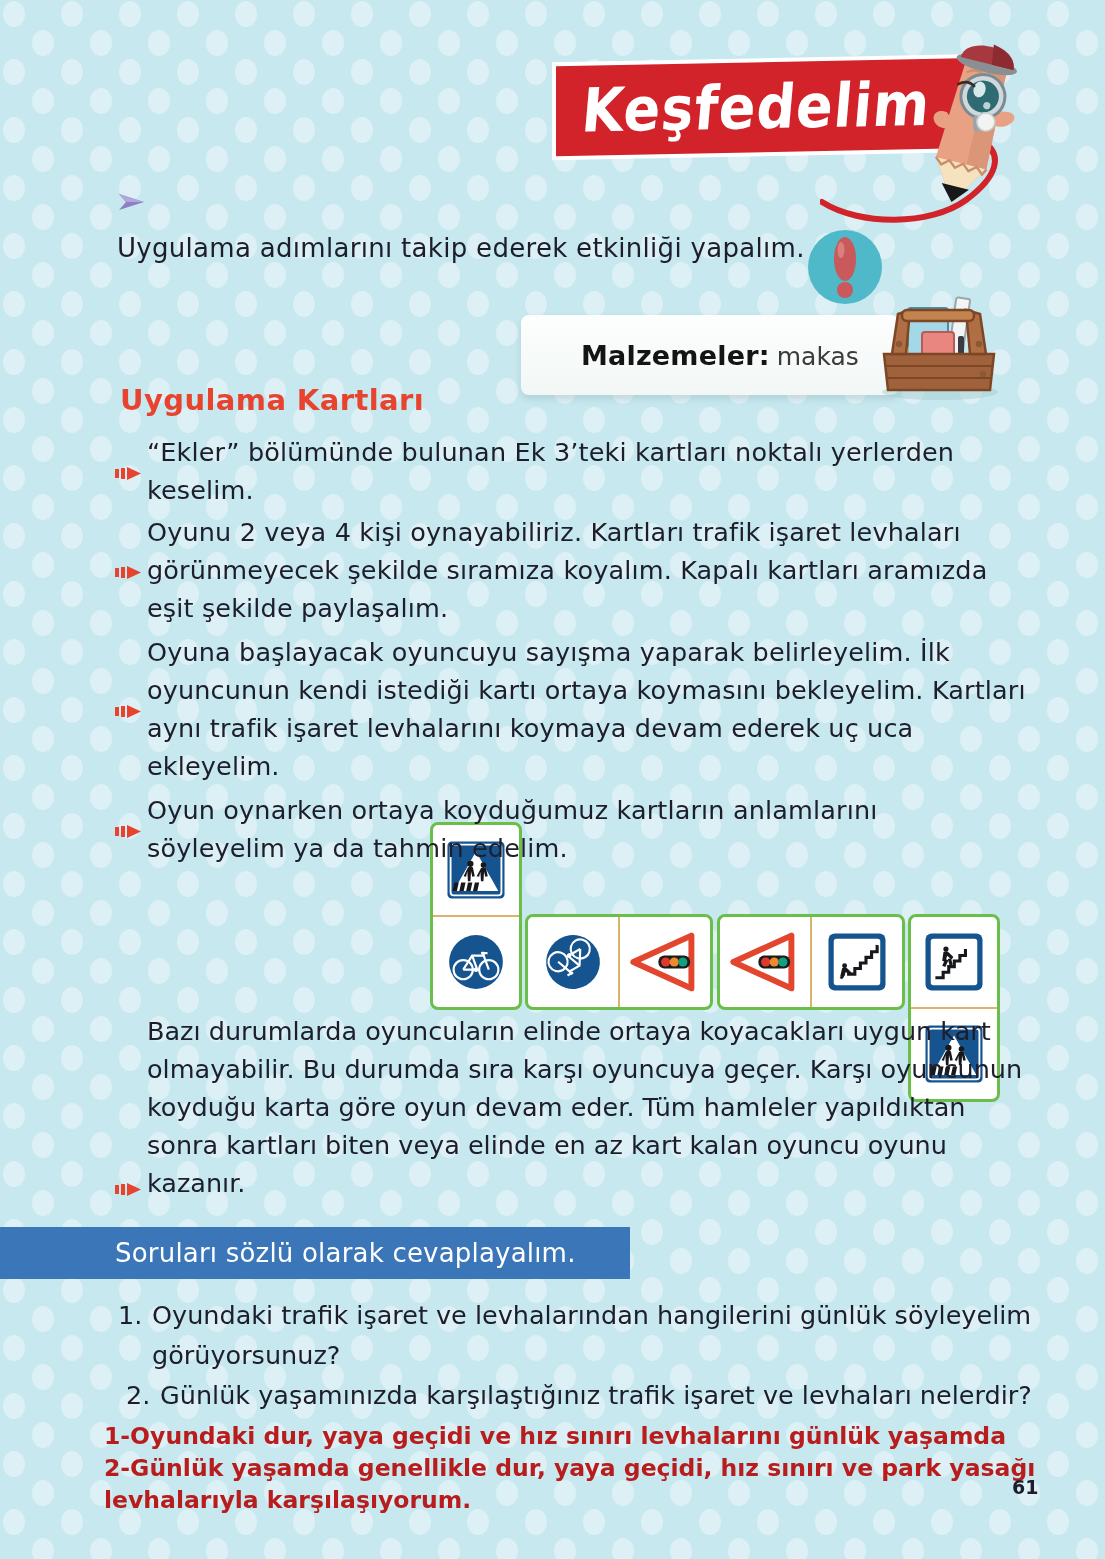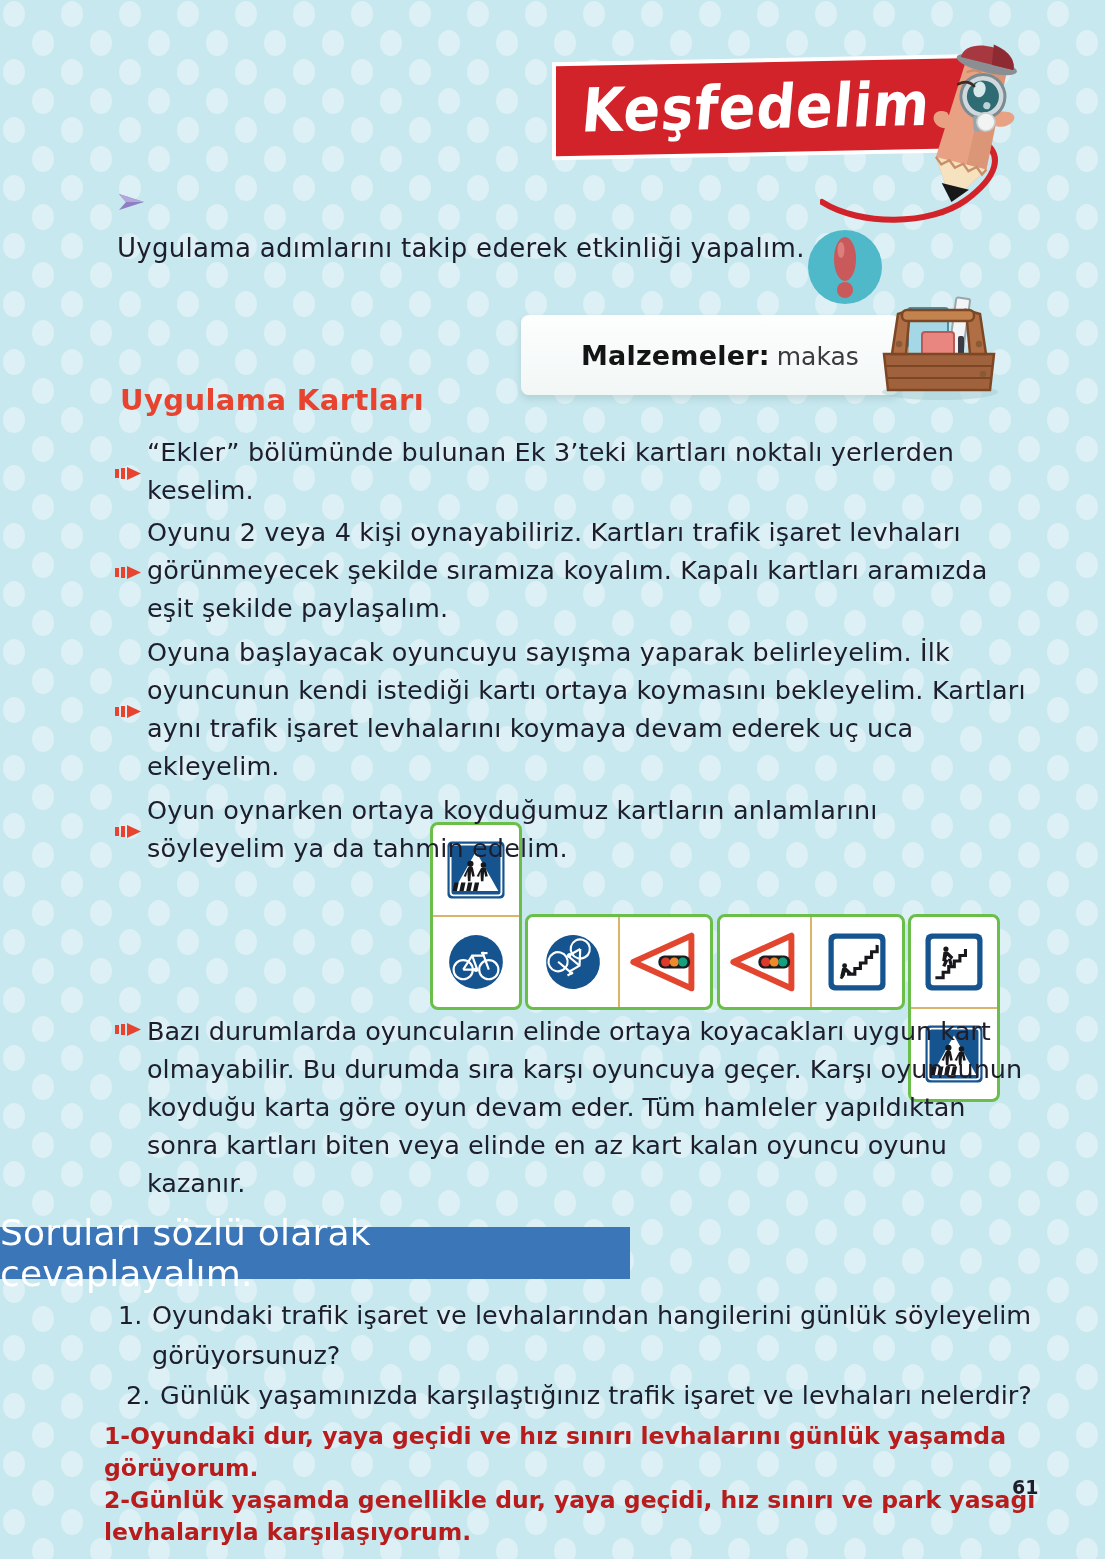--- a/index.html
+++ b/index.html
@@ -83,34 +83,34 @@
   .card{
     position:absolute;background:#ffffff;border:3px solid #6cbe4a;border-radius:8px;
     box-sizing:border-box;display:flex;overflow:hidden;
   }
   .card.vert{flex-direction:column;}
   .cell{flex:1 1 50%;display:flex;align-items:center;justify-content:center;position:relative;}
   .card.vert .cell+.cell{border-top:2px solid #d9b46a;}
   .card.horz .cell+.cell{border-left:2px solid #d9b46a;}
 
   
-  .last-para{position:absolute;left:115px;top:1012px;width:920px;z-index:3;display:flex;align-items:flex-start;}
+  .last-para{position:absolute;left:115px;top:1012px;width:920px;z-index:3;display:flex;align-items:flex-end;}
   .last-para .bullet{flex:0 0 auto;width:32px;margin-top:9px;}
   .last-para .body{
     font-size:25.5px;line-height:38px;color:#1d1d2b;
     font-family:"DejaVu Sans","Liberation Sans",sans-serif;
   }
 
   
   .blue-bar{
     position:absolute;left:0;top:1227px;width:630px;height:52px;
     background:#3a76b8;z-index:3;display:flex;align-items:center;
   }
   .blue-bar .t{
-    color:#ffffff;font-size:36px;letter-spacing:.2px;
+    margin-left:115px;color:#ffffff;font-size:26px;letter-spacing:.2px;
     font-family:"DejaVu Sans","Liberation Sans",sans-serif;
   }
 
   
   .questions{position:absolute;left:118px;top:1295px;width:940px;z-index:3;}
   .q{
     display:flex;align-items:flex-start;font-size:25.5px;line-height:40px;color:#1d1d2b;
     font-family:"DejaVu Sans","Liberation Sans",sans-serif;
   }
   .q .num{flex:0 0 auto;width:34px;}
@@ -423,18 +423,17 @@
     <span>Oyundaki trafik işaret ve levhalarından hangilerini günlük söyleyelim görüyorsunuz?</span>
   </div>
   <div class="q q2">
     <span class="num">2.</span>
     <span>Günlük yaşamınızda karşılaştığınız trafik işaret ve levhaları nelerdir?</span>
   </div>
 </div>
 
 <div class="answers">
   <div>1-Oyundaki dur, yaya geçidi ve hız sınırı levhalarını günlük yaşamda</div>
-  <div>görüyorum.</div>
   <div>2-Günlük yaşamda genellikle dur, yaya geçidi, hız sınırı ve park yasağı</div>
   <div>levhalarıyla karşılaşıyorum.</div>
 </div>
 
 <div class="pageno">61</div>
 
 </body></html>

